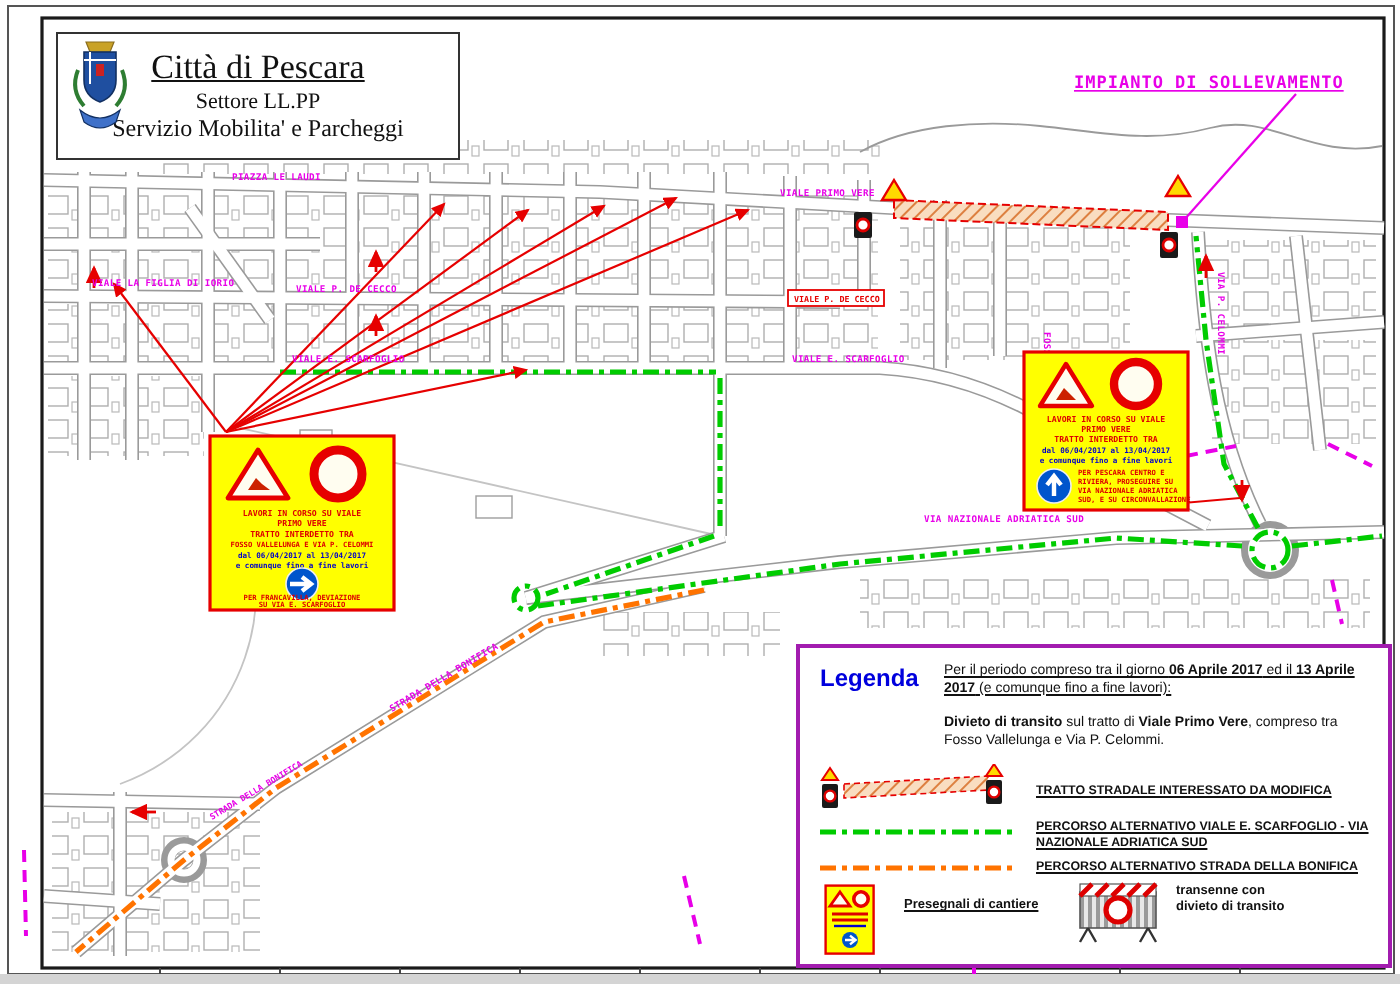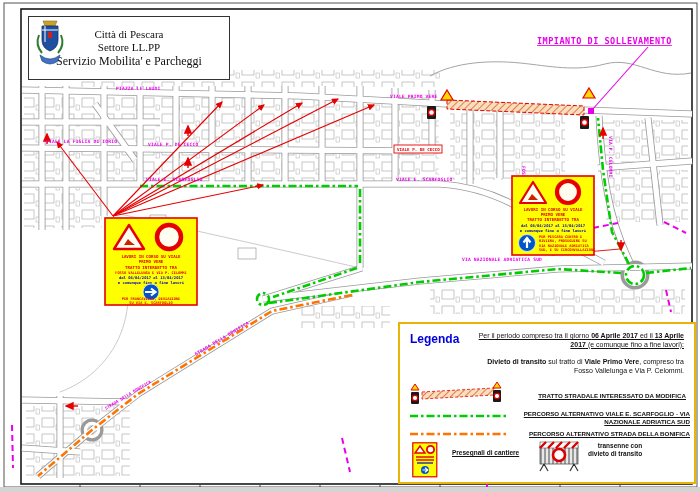--- a/index.html
+++ b/index.html
@@ -15,27 +15,27 @@
   .st-red{fill:#dd0000;font-size:4.1px;font-weight:bold;text-anchor:middle;}
   .st-red2{fill:#dd0000;font-size:3.6px;font-weight:bold;text-anchor:middle;}
   .st-blue{fill:#0000cc;font-size:3.8px;font-weight:bold;text-anchor:middle;}
   .st-side{fill:#dd0000;font-size:3.6px;font-weight:bold;}
 
   
   .title-block{position:absolute;left:28px;top:16px;width:200px;height:62px;background:#fff;
      border:1px solid #333;display:flex;align-items:center;z-index:5;}
   .crest{width:34px;height:52px;margin-left:4px;flex:0 0 auto;}
   .tb-text{flex:1;text-align:center;font-family:"Liberation Serif",serif;color:#111;line-height:1.1;}
-  .tb-title{font-size:11px;}
+  .tb-title{font-size:17px;text-decoration:underline;}
   .tb-dept{font-size:11px;margin-top:1px;}
   .tb-serv{font-size:12px;margin-top:1px;}
 
   
   .legend{position:absolute;left:398px;top:322px;width:294px;height:158px;background:#fff;
-     border:2px solid #eab308;z-index:5;font-size:7px;color:#111;text-align:right;}
+     border:2px solid #a21caf;z-index:5;font-size:7px;color:#111;}
   .lg-title{position:absolute;left:10px;top:8px;color:#0000dd;font-weight:bold;font-size:12px;}
   .lg-p1{position:absolute;left:72px;top:8px;width:212px;text-decoration:underline;line-height:1.25;}
   .lg-p2{position:absolute;left:72px;top:34px;width:212px;line-height:1.25;}
   .lg-b{font-weight:bold;}
   .lg-item-label{position:absolute;font-size:6.2px;font-weight:bold;text-decoration:underline;line-height:1.3;}
   .lg-sym{position:absolute;}
   .lg-pres{position:absolute;left:52px;top:125px;font-size:6.5px;font-weight:bold;text-decoration:underline;}
   .lg-trans{position:absolute;left:188px;top:118px;font-size:6.5px;font-weight:bold;line-height:1.3;}
 </style>
 </head>

